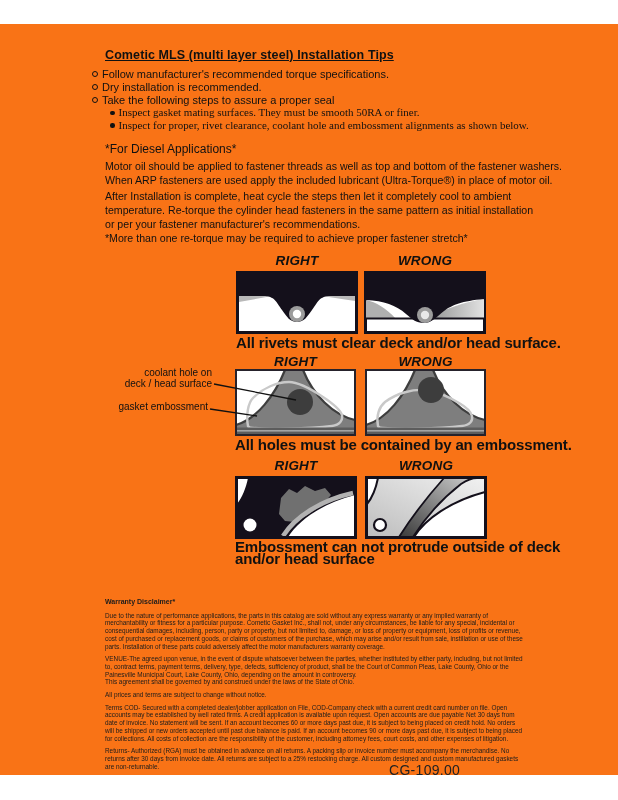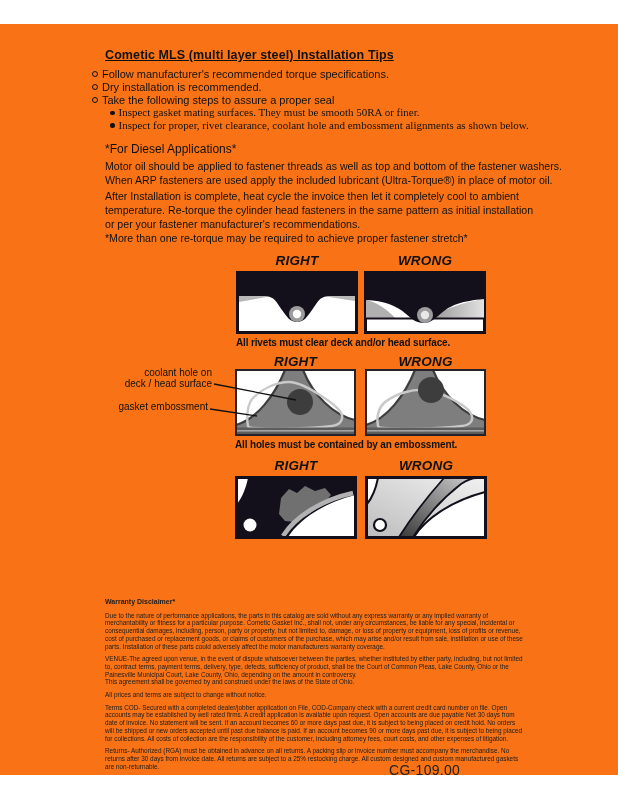--- a/index.html
+++ b/index.html
@@ -13,21 +13,21 @@
   .bullets{left:92px;top:44px;font-size:11px;line-height:12.8px;white-space:nowrap;}
   .bullet-row{display:flex;align-items:center;}
   .bullet-row.sub{margin-left:18px;font-family:Liberation Serif, serif;}
   .marker-o{width:4px;height:4px;border:1px solid #111;border-radius:50%;margin-right:4px;flex:0 0 auto;}
   .marker-f{width:4.5px;height:4.5px;background:#111;border-radius:50%;margin-right:4px;flex:0 0 auto;}
   
   .diesel-h{left:105px;top:118px;font-size:12px;font-weight:400;}
   .para{left:105px;font-size:10.6px;line-height:14px;white-space:nowrap;}
   
   .rw-label{font-size:13.5px;font-weight:700;text-align:center;letter-spacing:.2px;font-style:italic;}
-  .cap{font-size:10px;font-weight:700;letter-spacing:-.15px;line-height:11.5px;white-space:nowrap;}
+  .cap{font-size:15px;font-weight:700;letter-spacing:-.15px;line-height:11.5px;white-space:nowrap;}
   .fig{position:absolute;display:block;}
   .leader-label{font-size:10px;line-height:10.8px;text-align:right;}
   
   .warranty{left:105px;top:574px;width:420px;font-size:6.4px;line-height:7.7px;color:#1c1c1c;}
   .warranty .wh{font-size:7px;font-weight:700;margin-bottom:6px;}
   .warranty .wp{margin-bottom:5px;}
   .warranty .wp.tight{margin-bottom:0;}
   .footer-code{left:389px;top:738px;font-size:14px;letter-spacing:.3px;color:#222;text-align:right;}
 </style>
 </head>
@@ -59,21 +59,21 @@
       <span>Inspect for proper, rivet clearance, coolant hole and embossment alignments as shown below.</span>
     </div>
   </div>
 
   <div class="abs diesel-h">*For Diesel Applications*</div>
   <div class="abs para" style="top:135px;">
     <div>Motor oil should be applied to fastener threads as well as top and bottom of the fastener washers.</div>
     <div>When ARP fasteners are used apply the included lubricant (Ultra-Torque®) in place of motor oil.</div>
   </div>
   <div class="abs para" style="top:165px;">
-    <div>After Installation is complete, heat cycle the invoice then let it completely cool to ambient</div>
+    <div>After Installation is complete, heat cycle the steps then let it completely cool to ambient</div>
     <div>temperature. Re-torque the cylinder head fasteners in the same pattern as initial installation</div>
     <div>or per your fastener manufacturer's recommendations.</div>
   </div>
   <div class="abs para" style="top:207px;">*More than one re-torque may be required to achieve proper fastener stretch*</div>
 
   <div class="abs rw-label" style="left:236px;top:229px;width:122px;">RIGHT</div>
   <div class="abs rw-label" style="left:364px;top:229px;width:122px;">WRONG</div>
 
   <svg class="fig" style="left:236px;top:247px;" width="122" height="63" viewBox="0 0 122 63">
     <rect x="1.5" y="1.5" width="119" height="60" fill="#ffffff" stroke="#14101b" stroke-width="3"></rect>
@@ -164,20 +164,24 @@
           <stop offset="1" stop-color="#cfcfcf"></stop>
       </linearGradient>
     </defs>
     <rect x="1.5" y="1.5" width="119" height="60" fill="#ffffff" stroke="#14101b" stroke-width="3"></rect>
     <path d="M13 2 H120 V16 C86 25 60 43 49 61 H2 V28 C7 22 11 12 13 2 Z" fill="url(#d3wband)" stroke="#14101b" stroke-width="2"></path>
     <path d="M79 2 C63 20 46 42 34 61 L48 61 C60 42 78 22 96 8 C102 4 108 2 112 2 Z" fill="url(#d3wemb)" stroke="#14101b" stroke-width="1.8"></path>
     <circle cx="15" cy="49" r="6" fill="#ffffff" stroke="#14101b" stroke-width="2.2"></circle>
     <rect x="1.5" y="1.5" width="119" height="60" fill="none" stroke="#14101b" stroke-width="3"></rect>
   </svg>
 
+  <div class="abs cap" style="left:235px;top:517px;">
+    <div>Embossment can not protrude outside of deck</div>
+    <div>and/or head surface</div>
+  </div>
 
   <div class="abs warranty">
     <div class="wh">Warranty Disclaimer*</div>
     <div class="wp">Due to the nature of performance applications, the parts in this catalog are sold without any express warranty or any implied warranty of merchantability or fitness for a particular purpose.  Cometic Gasket Inc., shall not, under any circumstances, be liable for any special, incidental or consequential damages, including, person, party or property, but not limited to, damage, or loss of property or equipment, loss of profits or revenue, cost of purchased or replacement goods, or claims of customers of the purchase, which may arise and/or result from sale, instillation or use of these parts.  Installation of these parts could adversely affect the motor manufacturers warranty coverage.</div>
     <div class="wp tight">VENUE-The agreed upon venue, in the event of dispute whatsoever between the parties, whether instituted by either party, including, but not limited to, contract terms, payment terms, delivery, type, defects, sufficiency of product, shall be the Court of Common Pleas, Lake County, Ohio or the Painesville Municipal Court, Lake County, Ohio, depending on the amount in controversy.</div>
     <div class="wp">This agreement shall be governed by and construed under the laws of the State of Ohio.</div>
     <div class="wp">All prices and terms are subject to change without notice.</div>
     <div class="wp">Terms COD- Secured with a completed dealer/jobber application on File, COD-Company check with a current credit card number on file.  Open accounts may be established by well rated firms.  A credit application is available upon request.  Open accounts are due payable Net 30 days from date of invoice.  No statement will be sent.  If an account becomes 60 or more days past due, it is subject to being placed on credit hold.  No orders will be shipped or new orders accepted until past due balance is paid.  If an account becomes 90 or more days past due, it is subject to being placed for collections.  All costs of collection are the responsibility of the customer, including attorney fees, court costs, and other expenses of litigation.</div>
     <div class="wp">Returns- Authorized (RGA) must be obtained in advance on all returns.  A packing slip or invoice number must accompany the merchandise.  No returns after 30 days from invoice date.  All returns are subject to a 25% restocking charge.  All custom designed and custom manufactured gaskets are non-returnable.</div>
     <div class="wp tight">Only catalog parts are returnable.</div>

